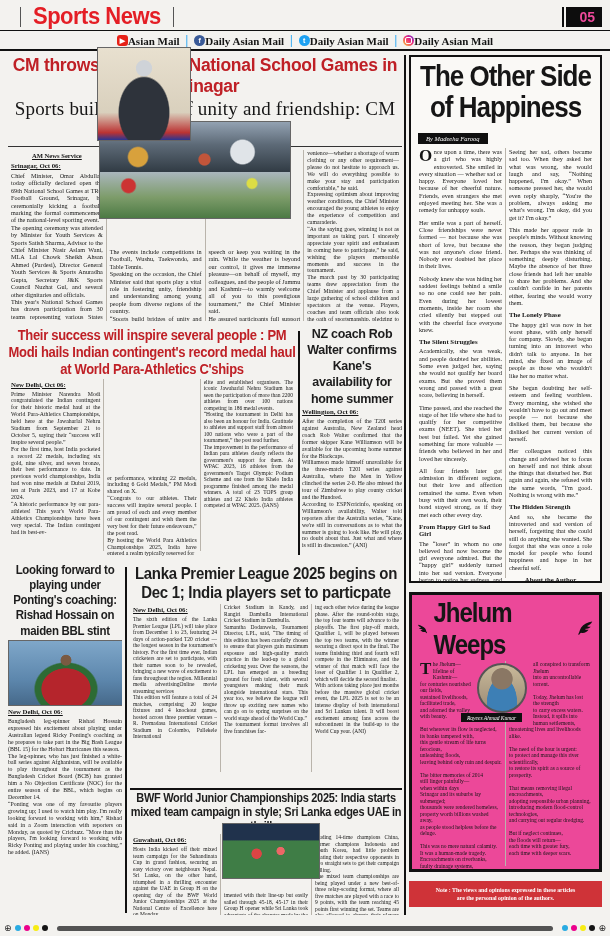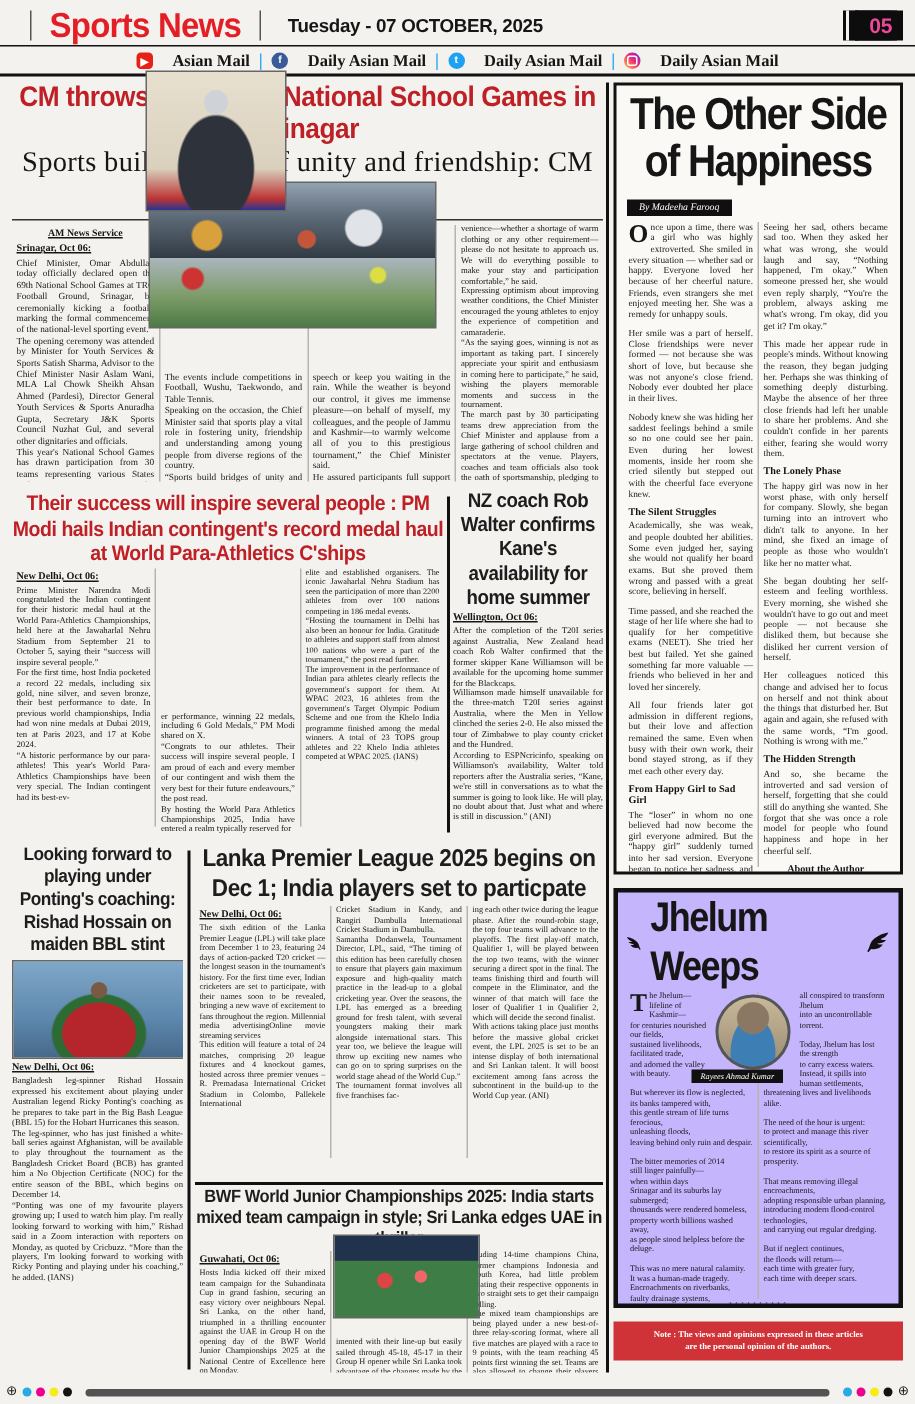--- a/index.html
+++ b/index.html
@@ -15,21 +15,21 @@
   .vsep{width:1px;height:20px;background:#555;margin:0 12px;}
   .secttl{font-family:"Liberation Sans",sans-serif;font-weight:bold;font-size:22px;color:#e41e25;
           letter-spacing:-.5px;transform:scaleY(1.05);}
   .dateline-top{font-family:"Liberation Sans",sans-serif;font-weight:bold;font-size:12.5px;letter-spacing:-.2px;margin:0 6px;}
   .pagenum{margin-left:auto;background:#0d0d0d;color:#ec4899;font-family:"Liberation Sans",sans-serif;
            font-weight:bold;font-size:14px;padding:2px 7px;border-left:2px solid #0d0d0d;
            box-shadow:-4px 0 0 #0d0d0d,-6px 0 0 #f3f2ef,-8px 0 0 #0d0d0d;}
   .hr1{position:absolute;left:0;top:30px;width:610px;height:1px;background:#111;}
   .socialrow{position:absolute;left:0;top:33px;width:610px;display:flex;justify-content:center;gap:6px;
              align-items:center;font-size:11px;font-weight:bold;}
-  .soc{display:flex;align-items:center;gap:13px;}
+  .soc{display:flex;align-items:center;gap:0;}
   .sic{width:11px;height:11px;border-radius:50%;display:inline-flex;align-items:center;justify-content:center;
        color:#fff;font-family:"Liberation Sans",sans-serif;font-size:7px;font-weight:bold;}
   .yt{background:#e62117;border-radius:3px;}
   .fb{background:#3a5a98;}
   .tw{background:#1da1f2;}
   .ig{background:linear-gradient(45deg,#f9ce34,#ee2a7b 55%,#6228d7);}
   .ig i{width:5px;height:5px;border:1.2px solid #fff;border-radius:2px;display:block;}
   .socsep{color:#1da1f2;font-weight:bold;font-size:12px;}
   .hr2{position:absolute;left:0;top:49px;width:610px;height:2px;background:#111;}
   
@@ -108,21 +108,21 @@
             text-align:center;letter-spacing:-1px;transform:scaleY(1.15);margin:4px 0 8px;}
   .hapby{display:inline-block;background:#101010;color:#fff;font-style:italic;font-size:6.5px;
          padding:2px 8px;margin:0 0 4px 2px;}
   #hap .cols{height:430px;}
   #hap .col{width:88px;padding:0 3px;font-size:6.2px;line-height:7.3px;}
   #hap p{margin:0 0 5px;}
   #hap h4{font-size:6.8px;margin:2px 0 2px;font-weight:bold;text-align:left;}
   #hap .abouth{text-align:center;font-weight:bold;font-size:6.8px;margin:4px 0 2px;}
   .dropcap{float:left;font-size:17px;line-height:15px;font-weight:bold;padding-right:1.5px;}
   
-  #jhel{left:409px;top:592px;width:193px;height:280px;border:3px solid #111;background:#c4b5fd;
+  #jhel{left:409px;top:592px;width:193px;height:280px;border:3px solid #111;background:#ec4899;
         box-sizing:border-box;padding:4px 5px;}
   #jhel .ttlrow{display:flex;align-items:center;justify-content:center;gap:5px;margin:2px 0 4px;}
   #jhel .ttl{font-family:"Liberation Sans",sans-serif;font-weight:bold;font-size:24px;letter-spacing:-1px;
              transform:scaleY(1.15);}
   .quill{width:20px;height:20px;fill:#111;}
   .quill.small{width:13px;height:13px;transform:scaleX(-1);}
   #jhel .cols{height:205px;position:relative;}
   #jhel .col{width:88px;padding:0 3px;font-size:5.5px;line-height:6.4px;text-align:left;}
   .jphoto{position:absolute;left:60px;top:2px;width:46px;height:46px;border-radius:50%;border:2px solid #555;
           z-index:2;background:
@@ -147,21 +147,20 @@
 </style>
 </head>
 <body>
 
 <div class="page">
 
   <div class="mastrow">
     <div class="vsep"></div>
     <div class="secttl">Sports News</div>
     <div class="vsep"></div>
-    <div class="dateline-top">Tuesday - 07 OCTOBER, 2025</div>
     <div class="pagenum">05</div>
   </div>
   <div class="hr1"></div>
 
   <div class="socialrow">
     <span class="soc">
       <span class="sic yt">▶</span>
       <span>Asian Mail</span>
     </span>
     <span class="socsep">|</span>

